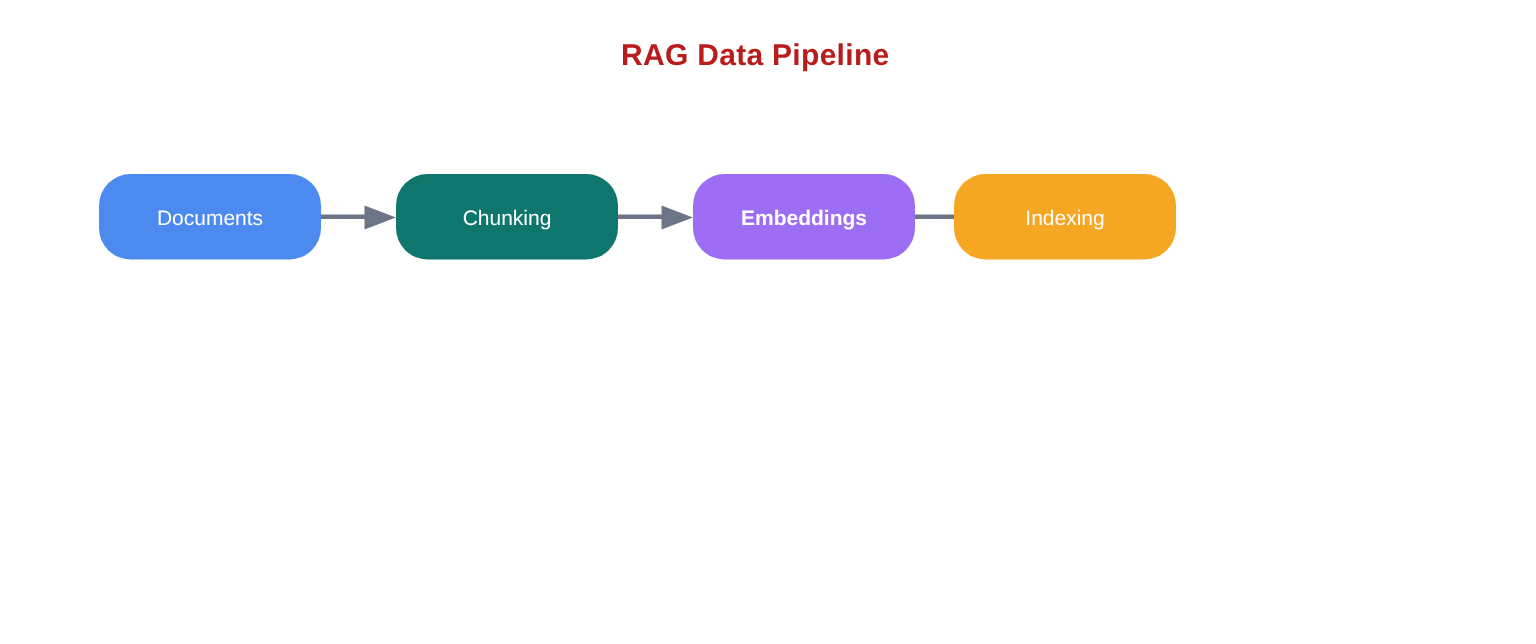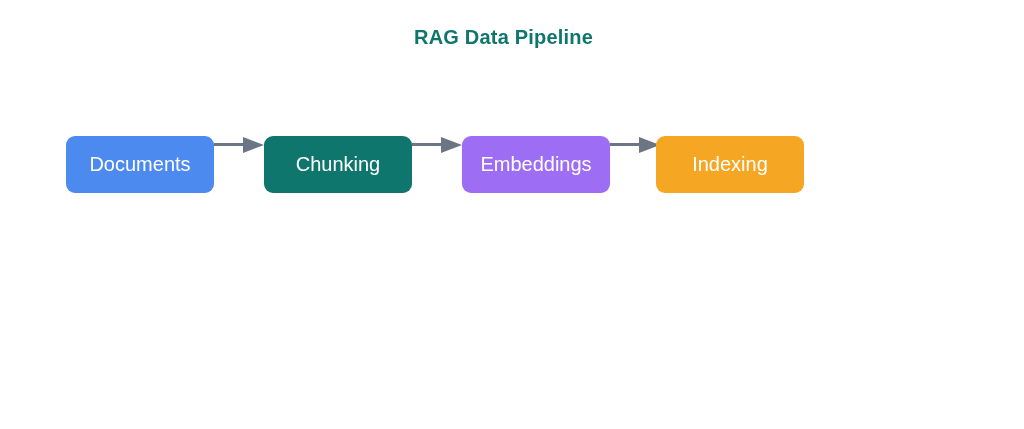--- a/index.html
+++ b/index.html
@@ -23,34 +23,33 @@
     text-align: center;
     font-size: 20px;
     font-weight: bold;
     letter-spacing: 0.2px;
   }
   .node {
     position: absolute;
     top: 116px;
     width: 148px;
     height: 57px;
-    border-radius: 9px;
+    border-radius: 21px;
     display: flex;
     align-items: center;
     justify-content: center;
-    font-size: 20px;
+    font-size: 14px;
     color: #ffffff;
     text-align: center;
     box-sizing: border-box;
-    margin-top: 20px;
   }
   .node-1 { left: 66px; }
   .node-2 { left: 264px; }
   .node-3 { left: 462px; }
-  .node-4 { left: 656px; }
+  .node-4 { left: 636px; }
 
   .arrow {
     position: absolute;
     top: 116px;
     width: 50px;
     height: 57px;
   }
   .arrow-1 { left: 214px; }
   .arrow-2 { left: 412px; }
   .arrow-3 { left: 610px; }
@@ -72,37 +71,37 @@
     border-bottom: 8px solid transparent;
     border-left-width: 21px;
     border-left-style: solid;
   }
 </style>
 </head>
 <body>
 
 <div class="canvas">
 
-  <div class="diagram-title" style="color: #0f766e;">RAG Data Pipeline</div>
+  <div class="diagram-title" style="color: #b91c1c;">RAG Data Pipeline</div>
 
   <div class="node node-1" style="background-color: rgb(77, 138, 240);">Documents</div>
 
   <div class="arrow arrow-1">
     <div class="arrow-line" style="background-color: rgb(107, 117, 134);"></div>
     <div class="arrow-head" style="border-left-color: rgb(107, 117, 134);"></div>
   </div>
 
   <div class="node node-2" style="background-color: #0f766e;">Chunking</div>
 
   <div class="arrow arrow-2">
     <div class="arrow-line" style="background-color: rgb(107, 117, 134);"></div>
     <div class="arrow-head" style="border-left-color: rgb(107, 117, 134);"></div>
   </div>
 
-  <div class="node node-3" style="background-color: rgb(157, 110, 243);">Embeddings</div>
+  <div class="node node-3" style="background-color: rgb(157, 110, 243); font-weight: bold;">Embeddings</div>
 
   <div class="arrow arrow-3">
     <div class="arrow-line" style="background-color: rgb(107, 117, 134);"></div>
     <div class="arrow-head" style="border-left-color: rgb(107, 117, 134);"></div>
   </div>
 
   <div class="node node-4" style="background-color: rgb(245, 166, 35);">Indexing</div>
 
 </div>
 

